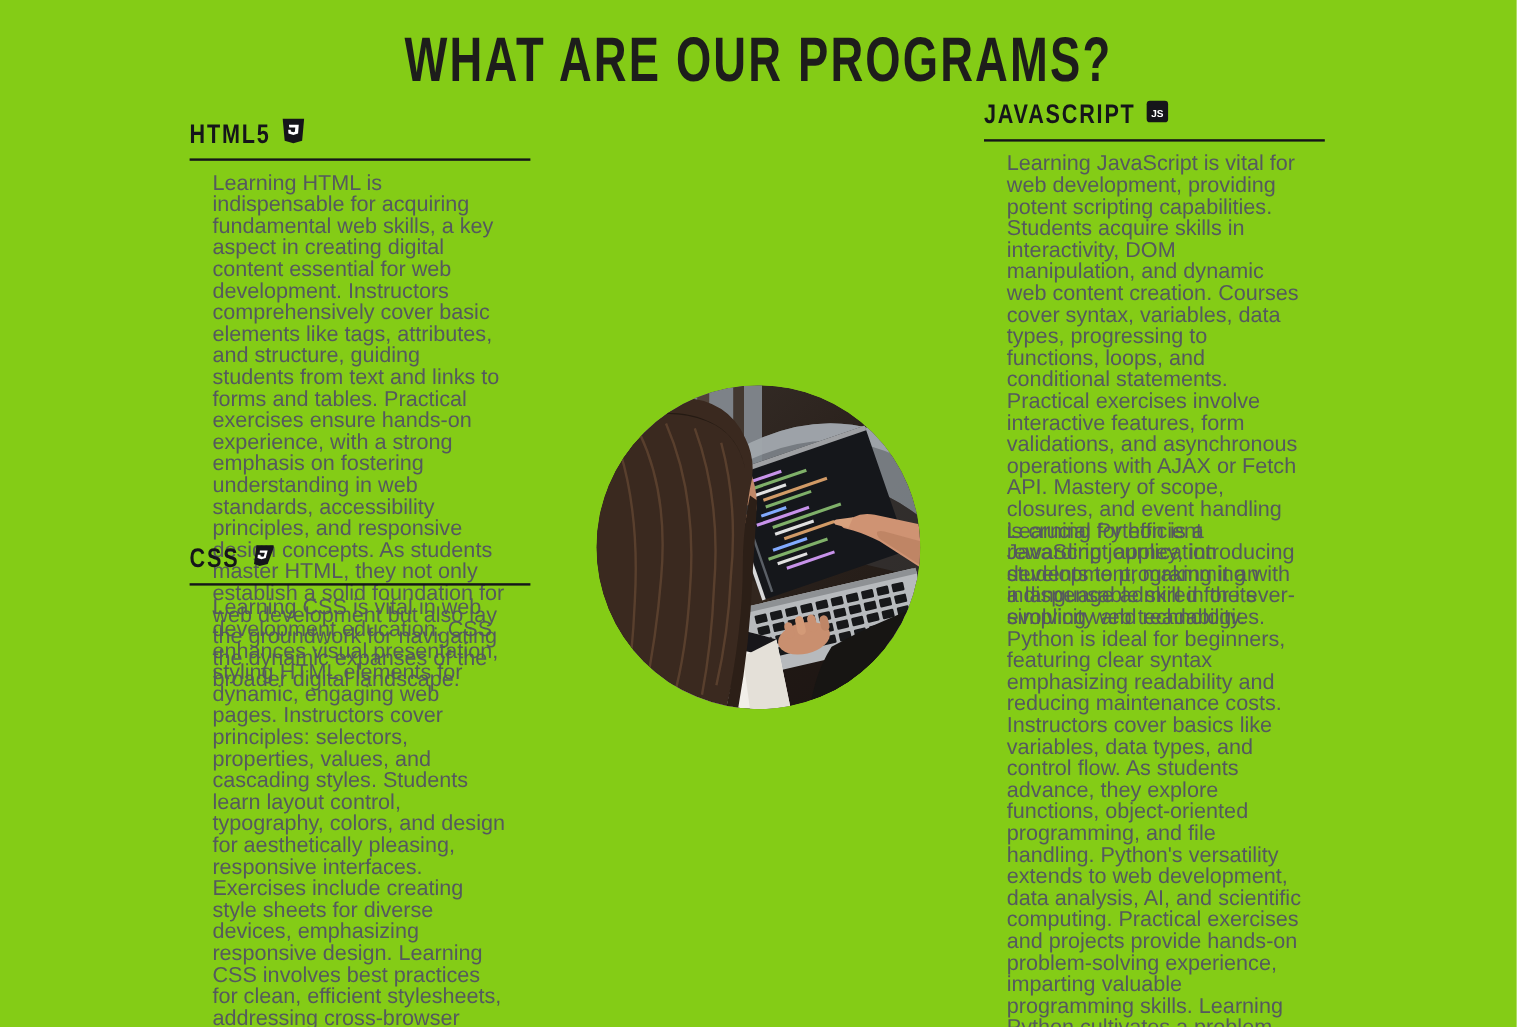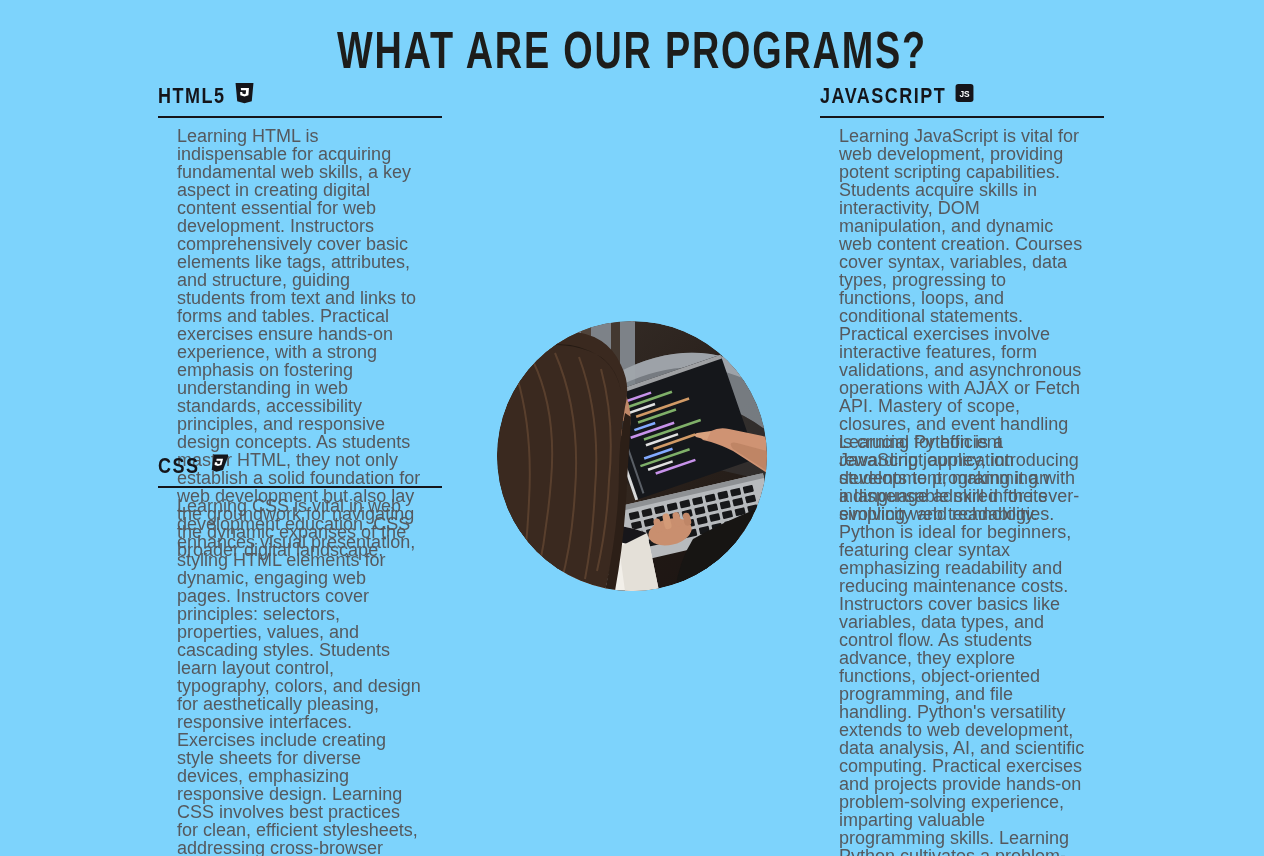--- a/index.html
+++ b/index.html
@@ -1,33 +1,33 @@
 <!DOCTYPE html>
 <html><head>
 <meta charset="utf-8">
 <style>
   * { margin:0; padding:0; box-sizing:border-box; }
   html,body { background:#ffffff; }
   .page {
     position:relative;
     width:1264px; height:856px;
-    background:#7dd3fc;
+    background:#84cc16;
     font-family:"Liberation Sans", sans-serif;
     overflow:hidden;
   }
   .page-title {
     position:absolute; top:20px; left:0; width:100%;
     text-align:center;
     font-size:42px; font-weight:bold; letter-spacing:2px;
     color:#1d1d1b;
     transform:scale(0.9,1.25); transform-origin:center top;
     white-space:nowrap;
   }
   .program-section { position:absolute; width:284px; }
-  #sec-html   { left:158px; top:88px;  }
+  #sec-html   { left:158px; top:104px;  }
   #sec-css    { left:158px; top:458px; }
   #sec-js     { left:820px; top:88px;  }
   #sec-python { left:820px; top:424px; }
 
   .program-heading {
     display:flex; align-items:flex-end; gap:9px;
     padding-bottom:7px;
     border-bottom:2px solid #15151a;
     height:30px;
   }

